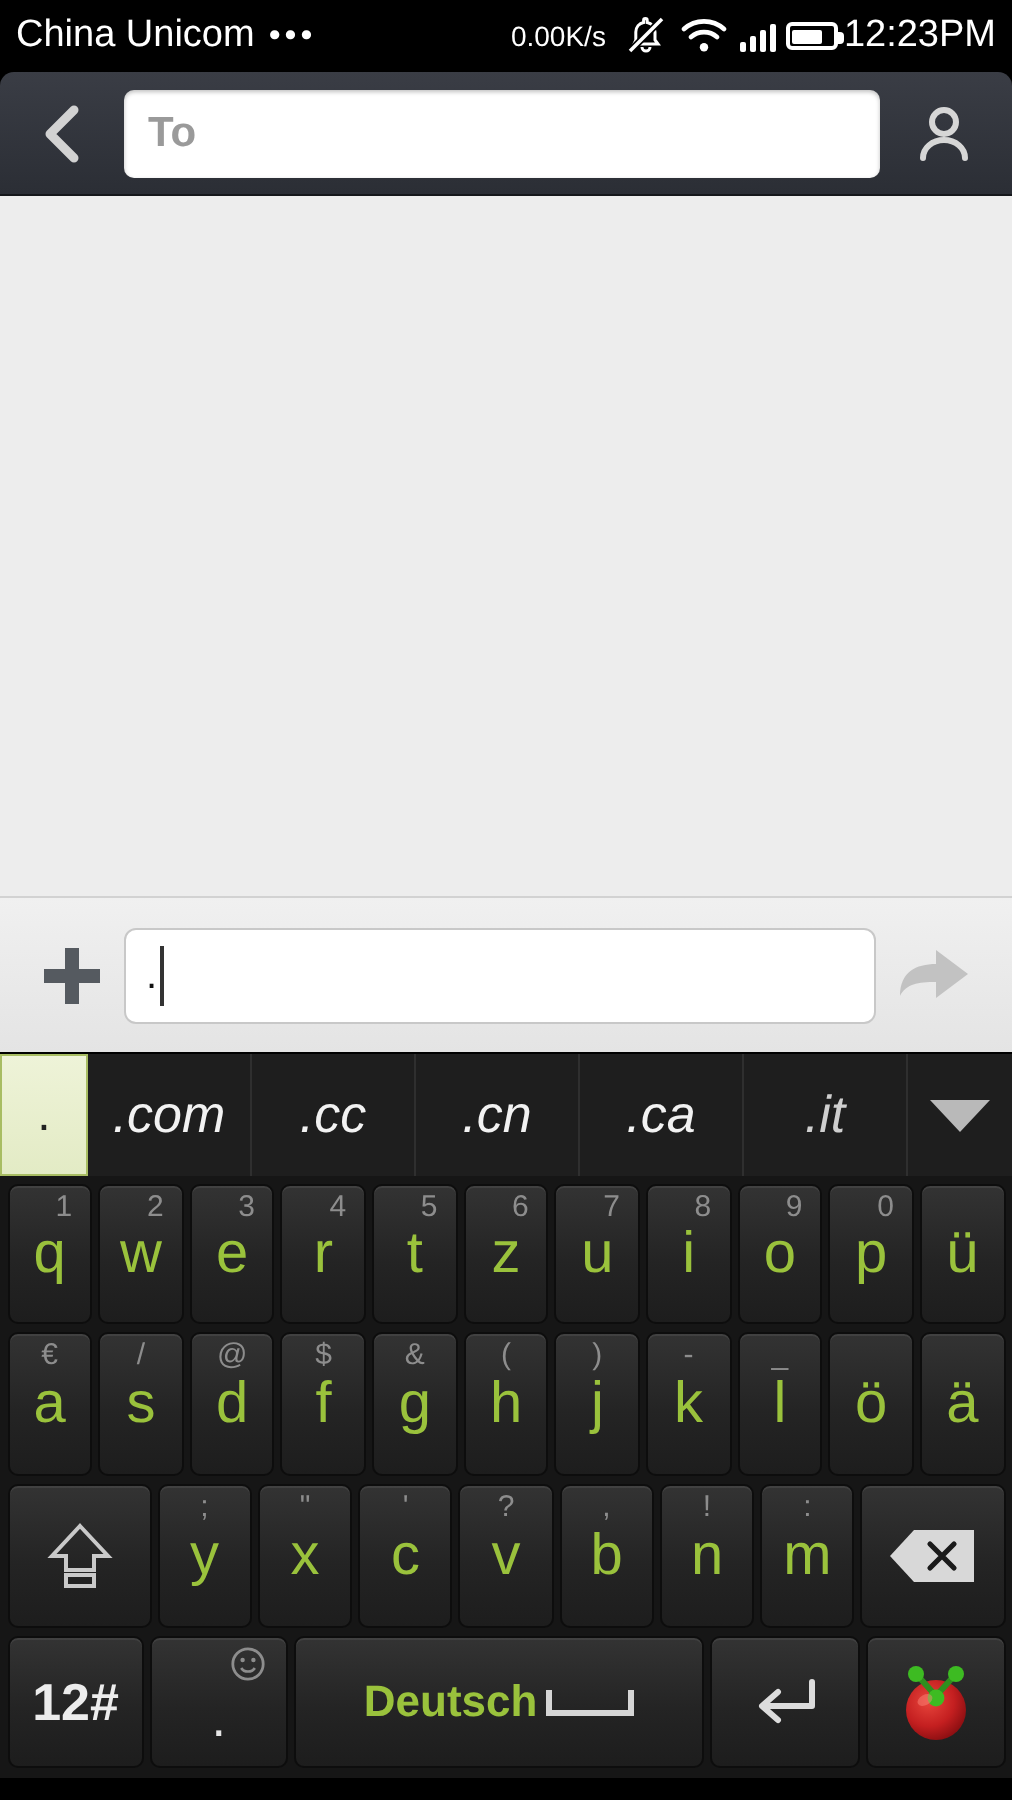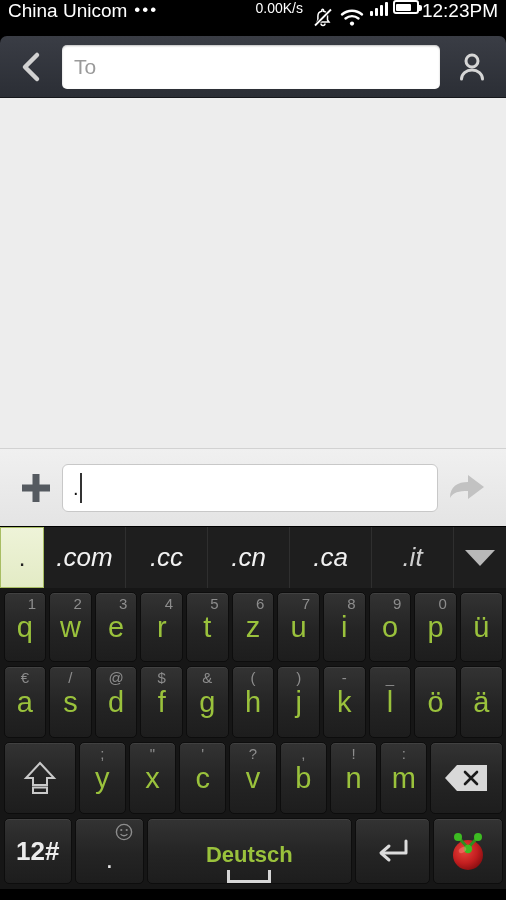--- a/index.html
+++ b/index.html
@@ -8,21 +8,21 @@
     background: #000;
     font-family: "Liberation Sans", sans-serif;
     overflow: hidden;
   }
   #app { position: relative; width: 506px; height: 900px; background:#000; }
 
   
   .statusbar {
     height: 36px; width: 100%;
     background: #000; color: #fff;
-    display: flex; 
+    display: flex; align-items: center;
     padding: 0 8px;
     font-size: 19px;
   }
   .dots { margin-left: 7px; letter-spacing: 2px; font-size: 17px; }
   .sb-spacer { flex: 1; }
   .netspeed { font-size: 14px; margin-right: 9px; }
   .sb-icon { display:inline-flex; align-items:center; justify-content:center; margin-right:6px; }
 
   
   .bars { display:flex; align-items:flex-end; height:16px; gap:2px; margin-right:5px; }
@@ -39,20 +39,21 @@
   .clock { font-size:19px; }
 
   
   .navbar {
     height: 62px; width:100%;
     background: linear-gradient(#3a3d45, #2b2e35);
     border-bottom: 1px solid #15171b;
     display:flex; align-items:center;
     padding: 0 6px;
     border-radius: 7px 7px 0 0;
+    font-weight: bold;
   }
   .backbtn { width:52px; display:flex; align-items:center; justify-content:center; cursor:pointer; }
   .to-field {
     flex:1; height:44px; background:#fff;
     border-radius:5px; display:flex; align-items:center;
     padding: 0 12px; margin: 0 4px;
     box-shadow: inset 0 1px 2px rgba(0,0,0,.25);
   }
   .to-field .ph { color:#9a9a9a; font-size:21px; }
   .contactbtn { width:56px; display:flex; align-items:center; justify-content:center; cursor:pointer; }
@@ -145,21 +146,21 @@
   }
   .key .sub.center { left:50%; right:auto; transform:translateX(-50%); }
   .row1 .key { height:70px; }
   .row2 { padding: 0 0px; }
   .row3 .key.letter { flex:1; }
   .key.wide { flex:1.55; }
   .key.fn .main { color:#ececec; }
   .row4 .key { height:66px; }
   .key.num { flex:1.08; }
   .key.period { flex:1.08; }
-  .key.space { flex:3.3; flex-direction:column; justify-content:flex-end; gap:4px; }
+  .key.space { flex:3.3; flex-direction:row; justify-content:center; gap:4px; }
   .space-lbl { color:#9ac23c; font-size:22px; font-weight:bold; line-height:1; }
   .key.enter { flex:1.18; }
   .key.ime { flex:1.1; }
 
   
   .shift-ico { width:40px; height:38px; }
   .bksp-ico { width:46px; height:30px; }
   .enter-ico { width:40px; height:26px; }
   .smiley { position:absolute; top:4px; right:10px; }
   .spacebar-glyph {

